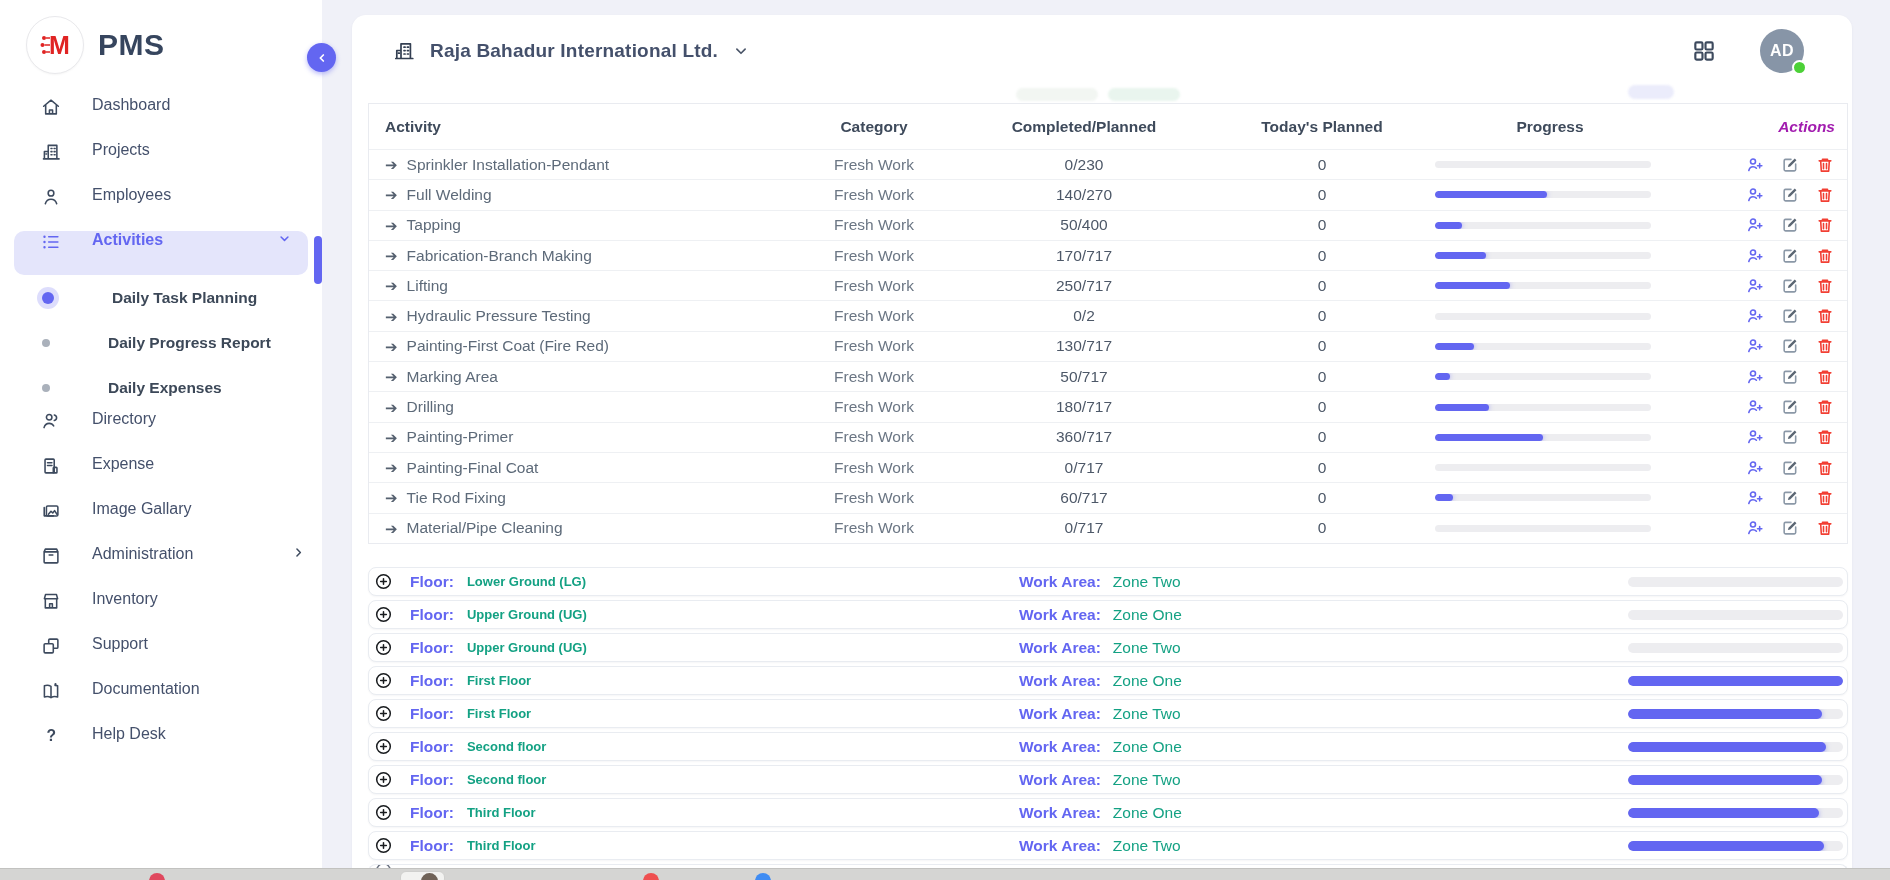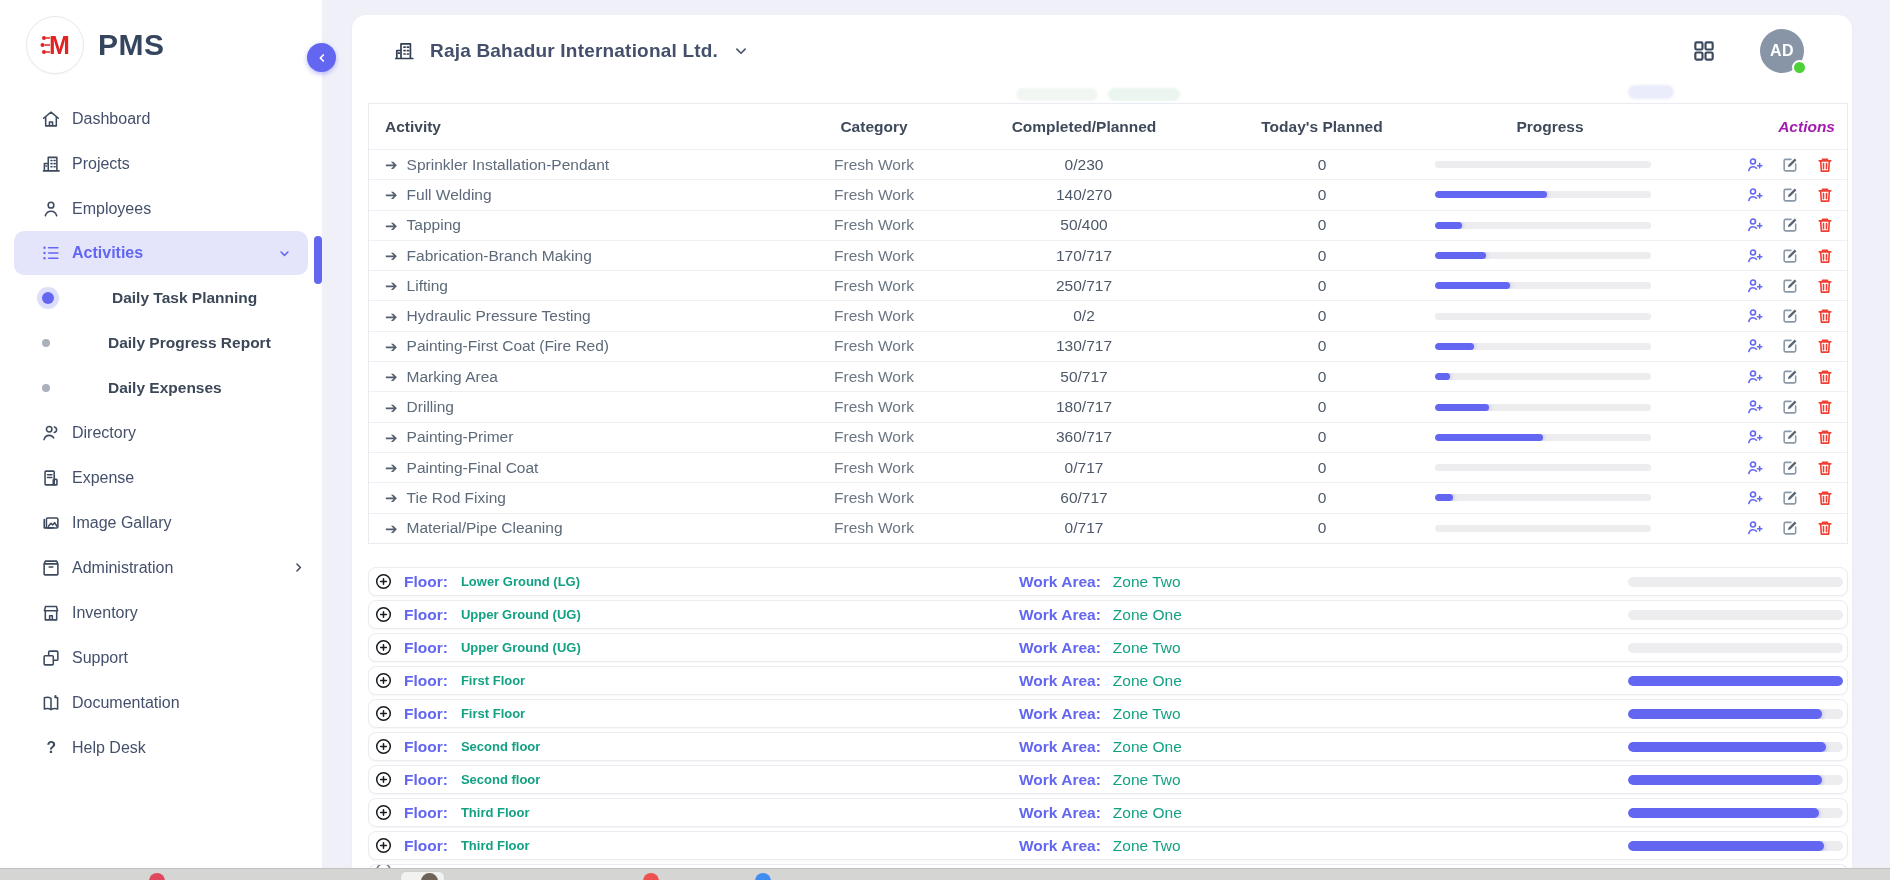--- a/index.html
+++ b/index.html
@@ -6,21 +6,21 @@
   html,body { width:1890px; height:880px; }
   body { font-family:"Liberation Sans", sans-serif; background:#f0f1f8; overflow:hidden; }
   .page { position:relative; width:1890px; height:880px; background:#f0f1f8; overflow:hidden; }
 
   
   .sidebar { position:absolute; left:0; top:0; width:322px; height:880px; background:#ffffff; z-index:2; }
   .logo-row { display:flex; align-items:center; gap:14px; padding:16px 0 8px 26px; }
   .logo-circle { width:58px; height:58px; border-radius:50%; border:1px solid #e9e9ec; display:flex; align-items:center; justify-content:center; background:#fff; box-shadow:0 1px 2px rgba(0,0,0,.04); }
   .logo-text { font-size:30px; font-weight:800; color:#36455e; letter-spacing:.5px; }
   .nav { margin-top:14px; }
-  .side-item { display:flex; align-items:center; height:45px; padding-left:40px; color:#44506b; font-size:16px; font-weight:500; cursor:pointer; }
+  .side-item { display:flex; align-items:flex-start; height:45px; padding-left:40px; color:#44506b; font-size:16px; font-weight:500; cursor:pointer;gap:20px; }
   .side-item .ic { width:22px; height:22px; display:flex; align-items:center; justify-content:center; color:#3d4a5e; }
   .side-item .lbl { margin-left:10px; }
   .side-item.pill { margin:0 14px; padding-left:26px; height:44px; background:#e4e5fb; border-radius:10px; color:#6366f1; font-weight:600; }
   .side-item.pill .ic { color:#6366f1; }
   .side-item .chev { margin-left:auto; margin-right:16px; display:flex; }
   .side-sub { display:flex; align-items:center; height:45px; padding-left:42px; cursor:pointer; }
   .side-sub .dot { width:8px; height:8px; border-radius:50%; background:#aab1bb; flex:0 0 auto; }
   .side-sub.active .dot { width:12px; height:12px; background:#6366f1; box-shadow:0 0 0 5px rgba(99,102,241,.22); }
   .side-sub .slbl { margin-left:58px; font-size:15.5px; font-weight:600; color:#3c4858; }
   .active-indicator { position:absolute; left:314px; top:236px; width:8px; height:48px; border-radius:5px; background:#6366f1; z-index:3; }
@@ -54,21 +54,21 @@
   .arrow-ic { color:#55606f; font-size:15px; line-height:1; flex:0 0 auto; }
   .track { width:216px; height:7px; border-radius:6px; background:#ededf0; overflow:hidden; }
   .fill { height:100%; border-radius:6px; background:#6366f1; box-shadow:0 0 5px rgba(99,102,241,.5); }
   .act-btn { width:20px; height:20px; display:flex; cursor:pointer; }
 
   
   .floors { position:absolute; left:16px; top:552px; width:1480px; }
   .f-row { display:flex; align-items:center; height:29px; margin-bottom:4px; background:#fff; border:1px solid #e9ecf1; border-radius:8px; box-shadow:0 1px 2px rgba(16,24,40,.04); }
   .f-left { display:flex; align-items:center; width:650px; flex:0 0 auto; }
   .f-plus { margin-left:5px; width:19px; height:19px; display:flex; cursor:pointer; color:#191c1f; }
-  .f-label { margin-left:11px; font-size:15.5px; font-weight:600; color:#6366f1; white-space:nowrap; }
+  .f-label { margin-left:17px; font-size:15.5px; font-weight:600; color:#6366f1; white-space:nowrap; }
   .f-value { margin-left:13px; font-size:13px; font-weight:600; color:#13a183; white-space:nowrap; }
   .wa-label { font-size:15.5px; font-weight:600; color:#6366f1; white-space:nowrap; }
   .wa-value { margin-left:12px; font-size:15.5px; font-weight:400; color:#13a183; white-space:nowrap; }
   .f-track { margin-left:auto; margin-right:4px; width:215px; height:10px; border-radius:6px; background:#ededf0; overflow:hidden; flex:0 0 auto; }
   .f-fill { height:100%; border-radius:6px; background:#6366f1; box-shadow:0 1px 5px rgba(99,102,241,.55); }
   .f-row-partial { height:8px; margin-bottom:0; border-bottom:none; border-radius:8px 8px 0 0; overflow:hidden; display:flex; background:#fff; border:1px solid #e9ecf1; }
   .f-row-partial .f-plus { margin-top:4px; }
 
   
   .taskbar { position:absolute; left:0; bottom:0; width:1890px; height:12px; background:#d5d5d3; border-top:1px solid #c2c2c0; z-index:6; overflow:hidden; }

